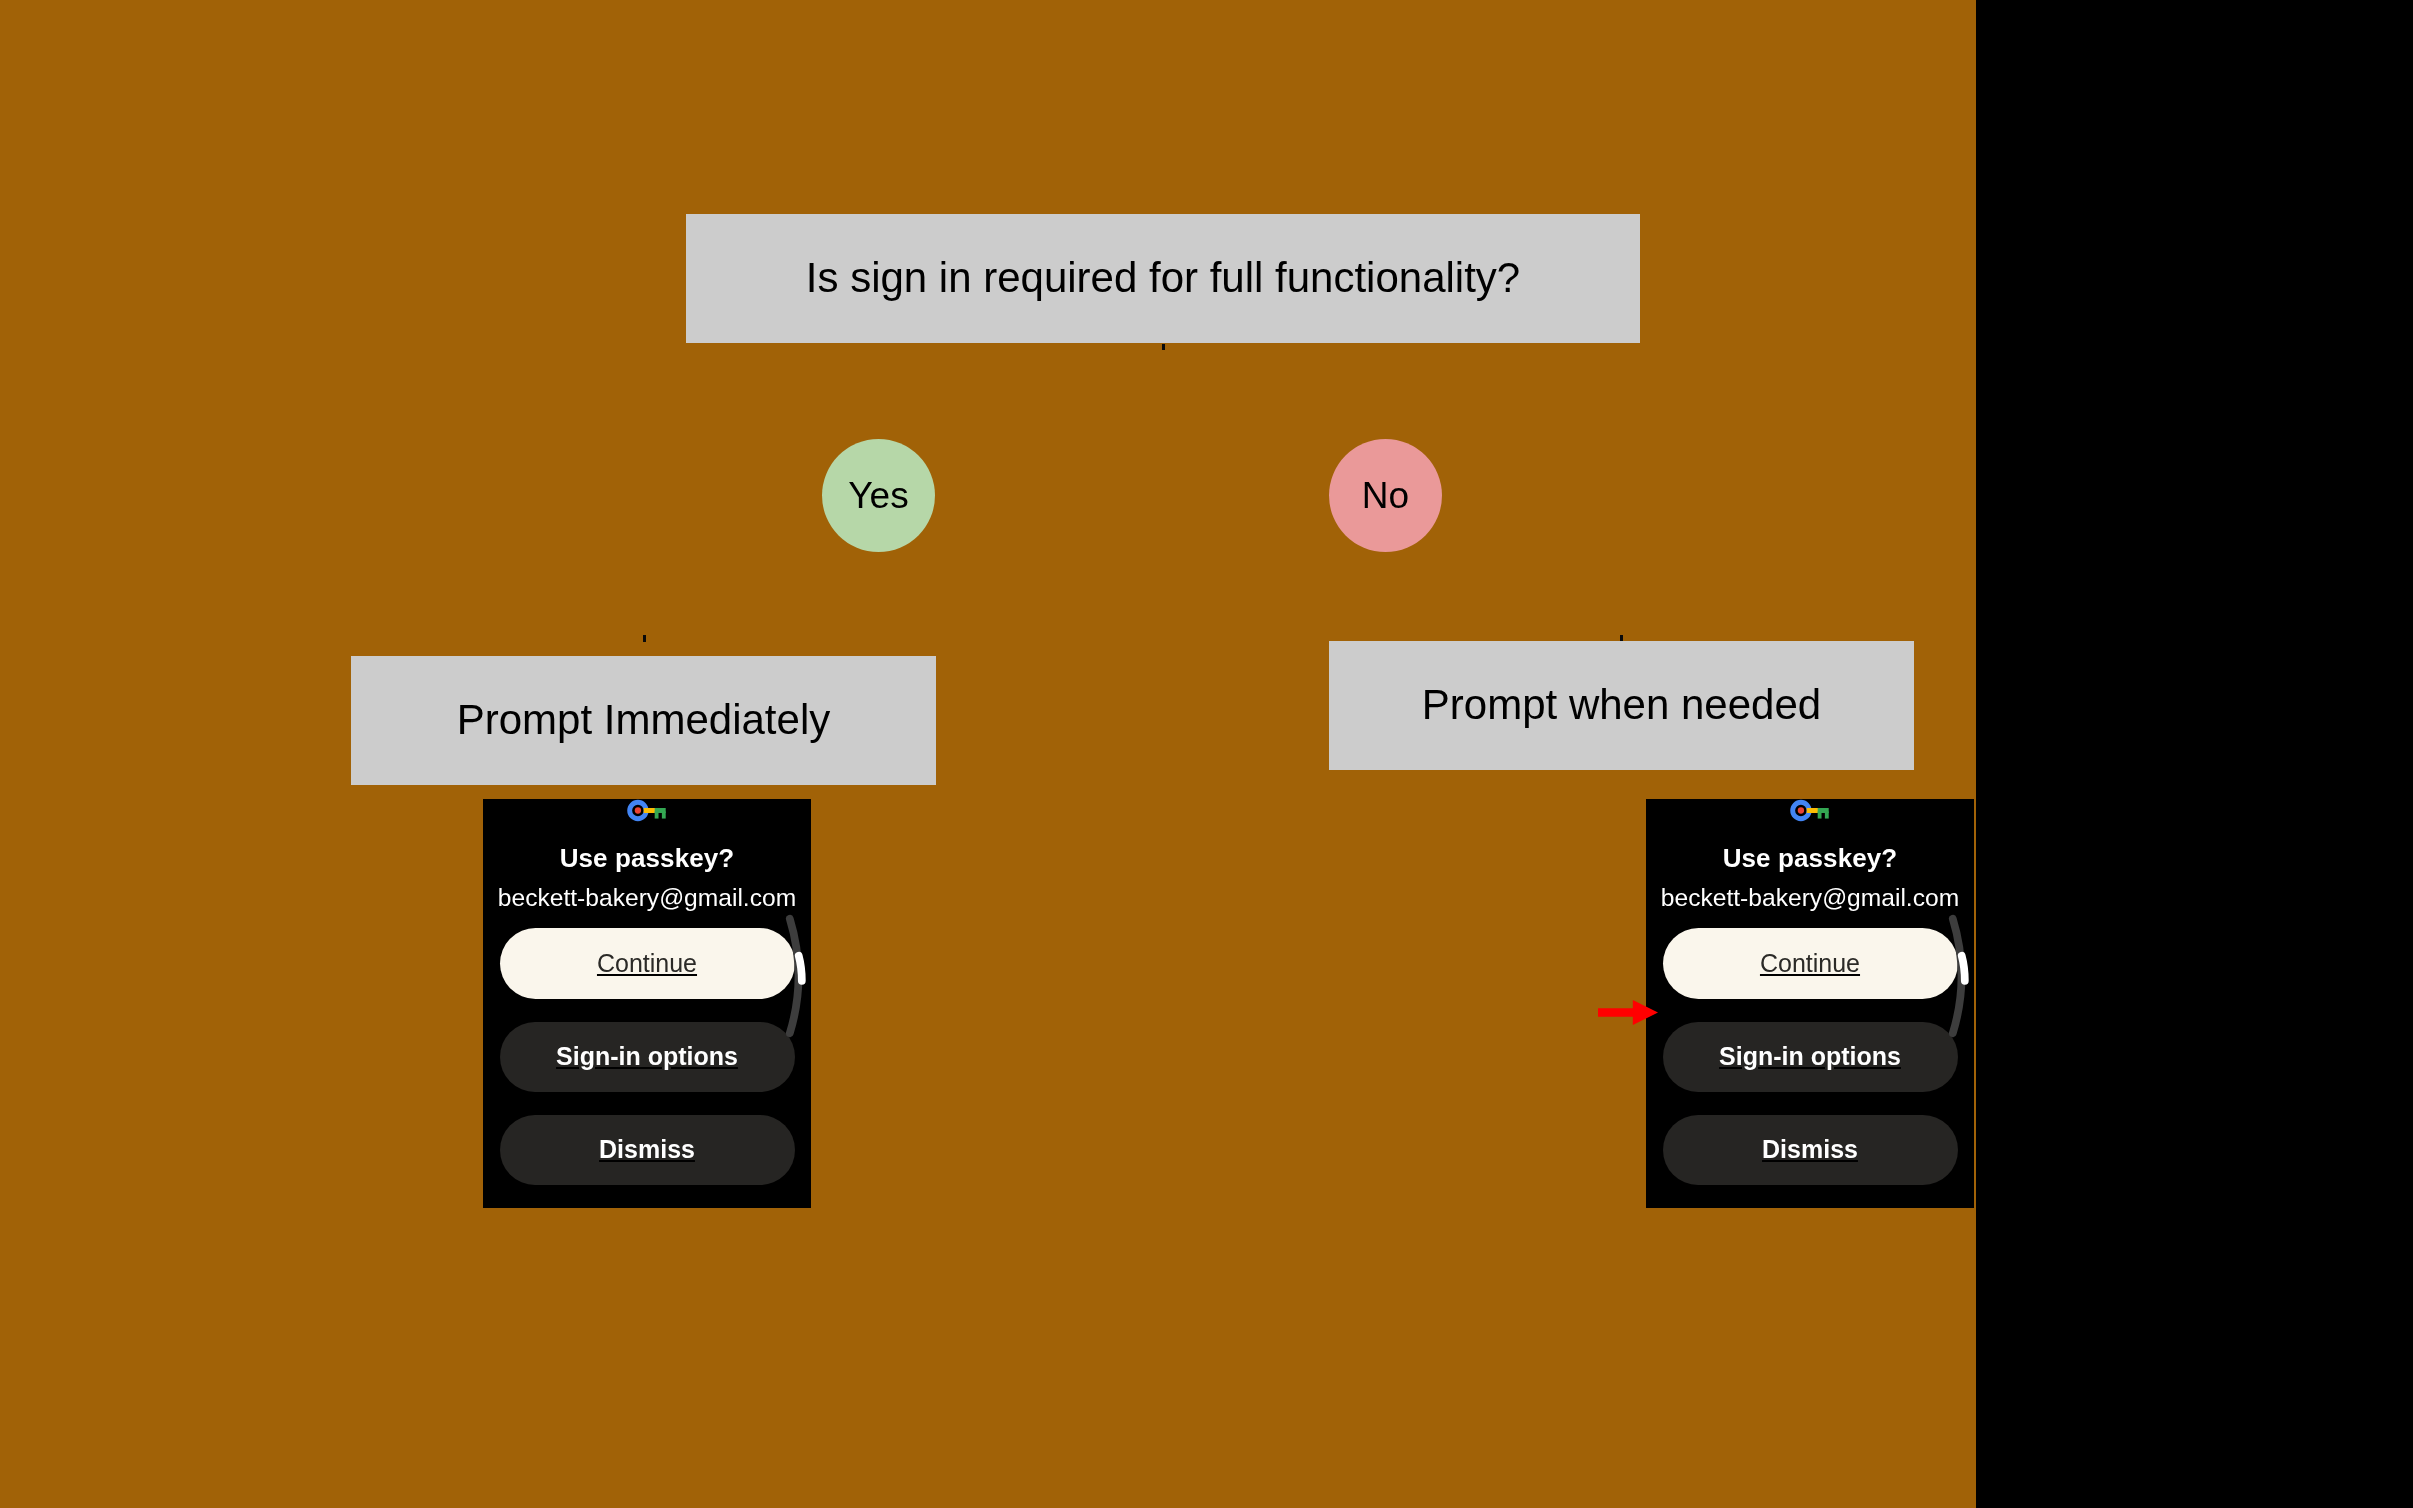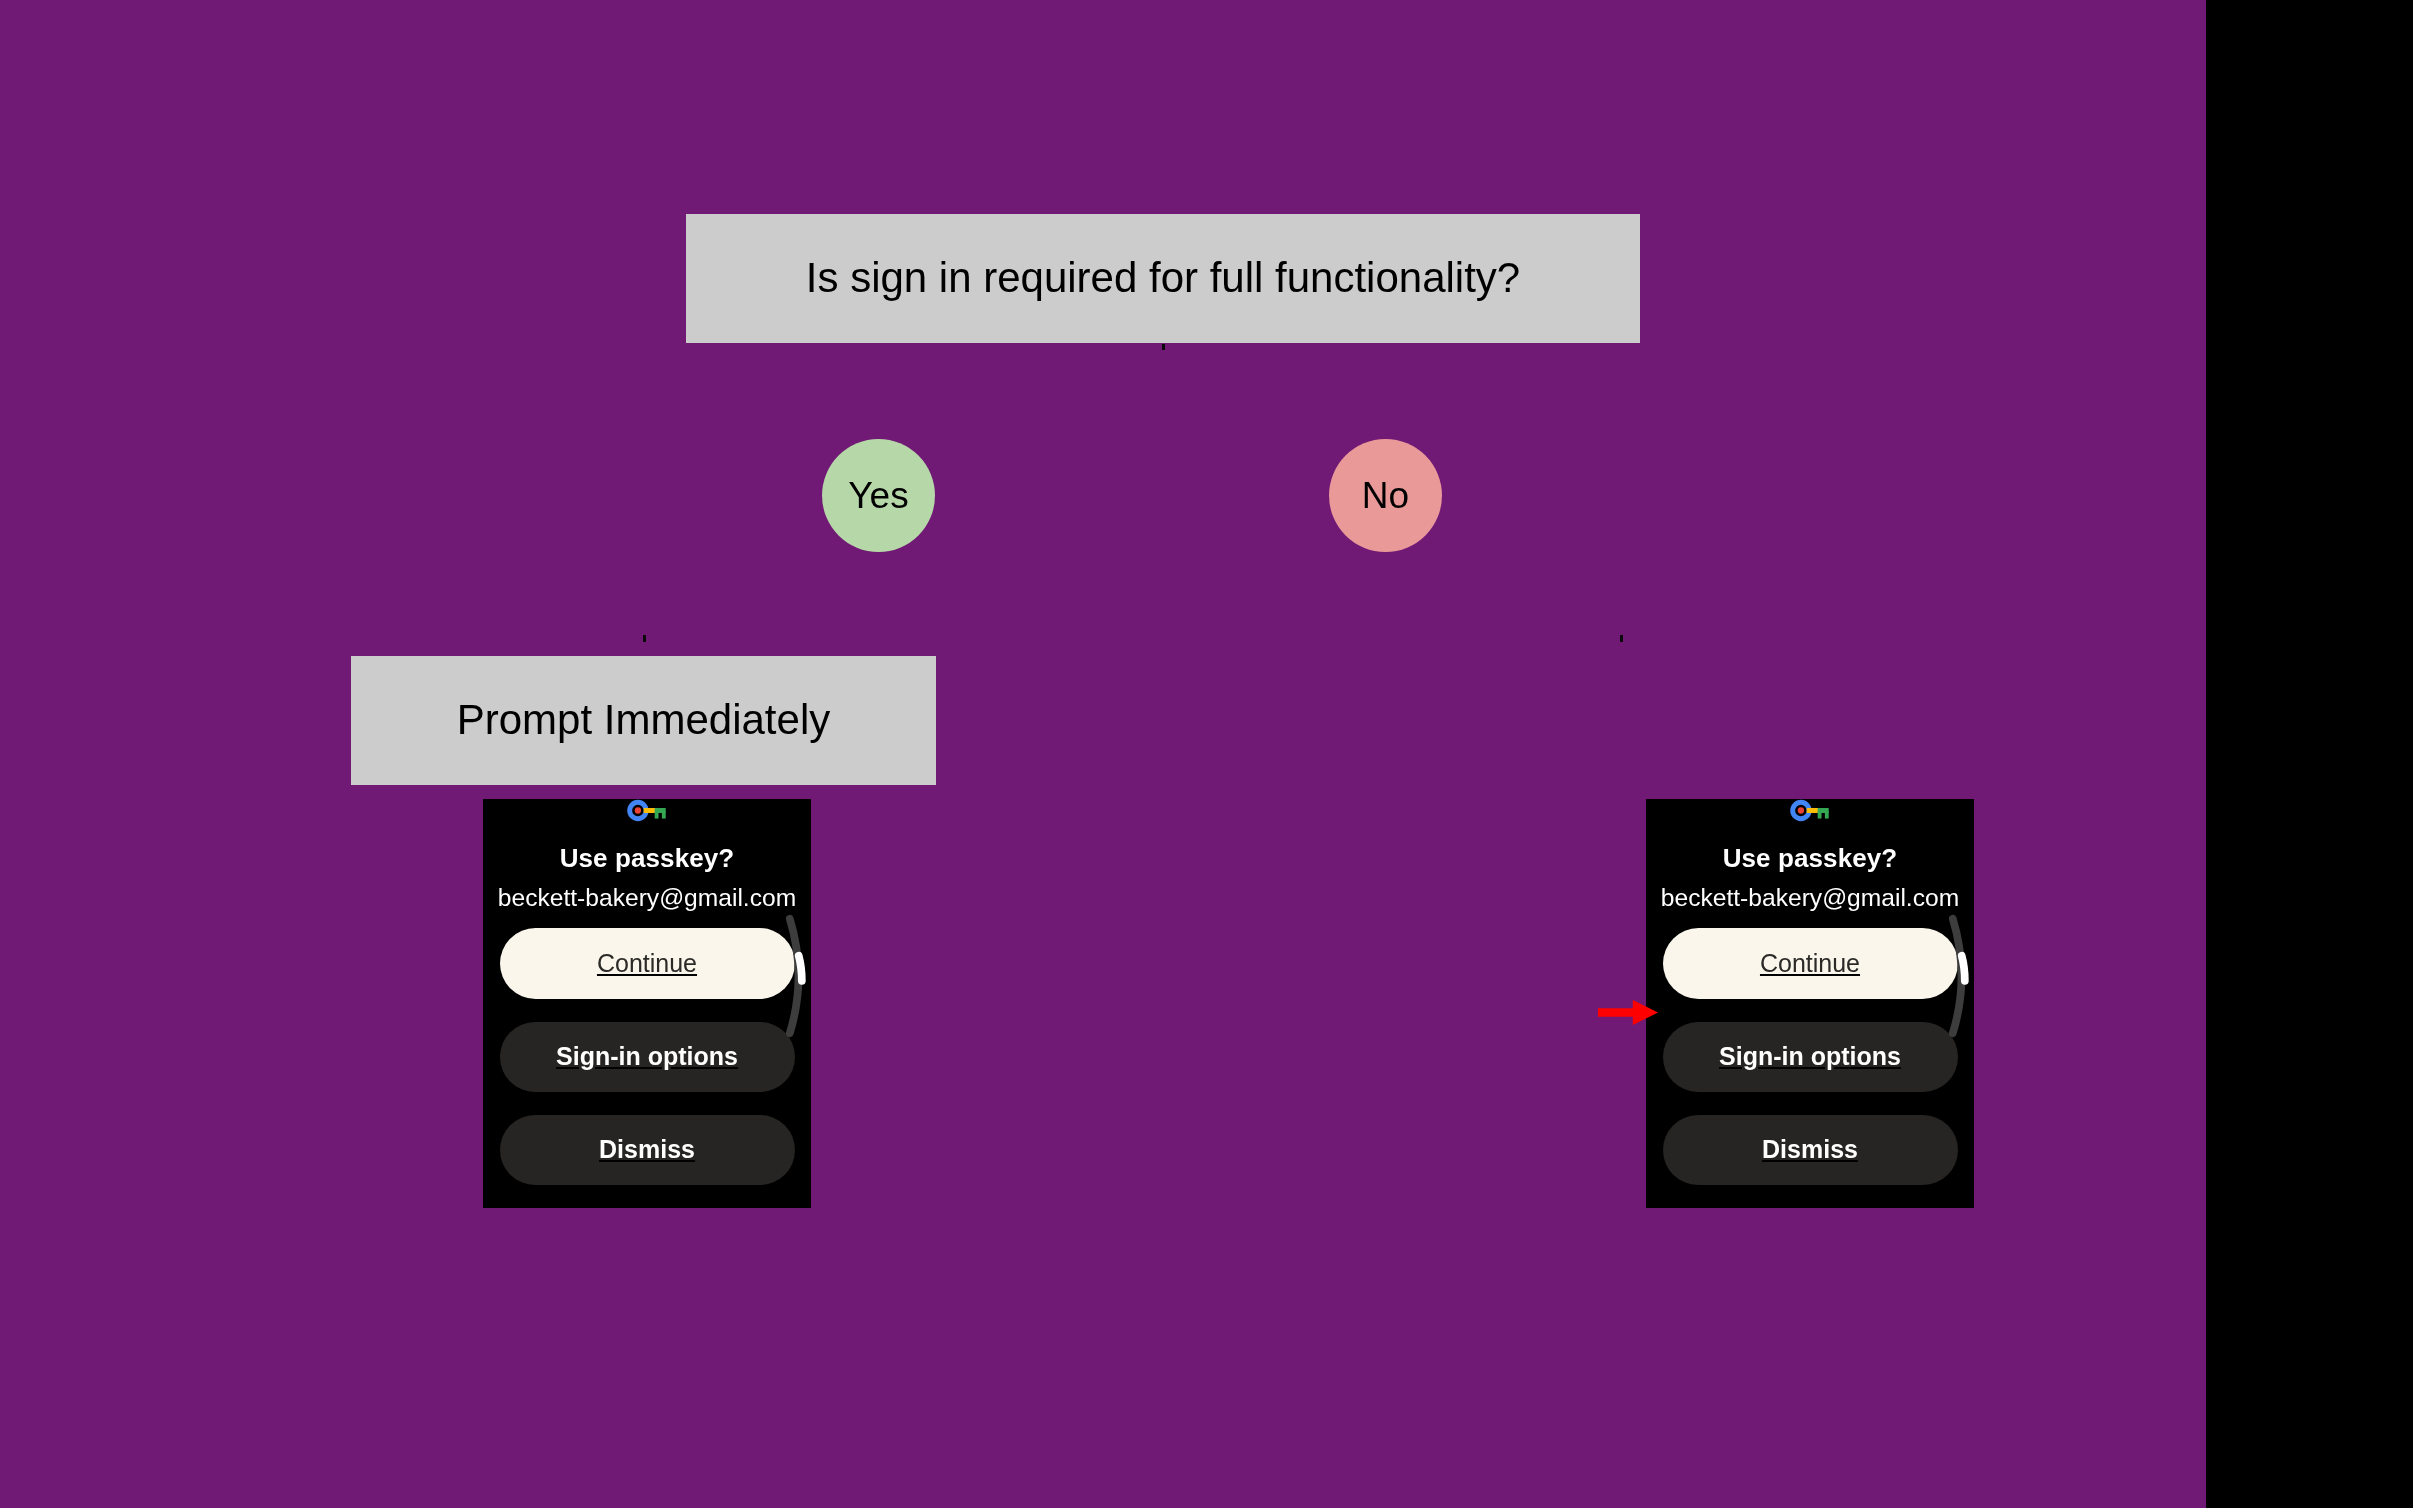--- a/index.html
+++ b/index.html
@@ -13,23 +13,23 @@
     height: 1508px;
     position: relative;
     overflow: hidden;
     font-family: "Liberation Sans", sans-serif;
     -webkit-font-smoothing: antialiased;
   }
 
   #canvas {
     position: absolute;
     left: 0; top: 0;
-    width: 2206px;
+    width: 1976px;
     height: 1508px;
-    background: #701a75;
+    background: #a16207;
   }
 
   
   .flow-box {
     position: absolute;
     background: #cccccc;
     color: #000000;
     display: flex;
     align-items: center;
     justify-content: center;
@@ -215,20 +215,23 @@
   </div>
 
   <div id="branch-no" class="branch-circle">
     <span>No</span>
   </div>
 
   <div id="box-prompt-immediately" class="flow-box">
     <span>Prompt Immediately</span>
   </div>
 
+  <div id="box-prompt-when-needed" class="flow-box">
+    <span>Prompt when needed</span>
+  </div>
 
   <div id="watch-left" class="watch">
     <div class="watch-inner">
 
       <svg class="passkey-icon" viewBox="0 0 42 24">
         <circle cx="11" cy="12" r="8.6" fill="none" stroke="#4285f4" stroke-width="5.1"></circle>
         <rect x="17" y="9.4" width="13" height="5.2" fill="#fbbc05"></rect>
         <rect x="28.5" y="9.4" width="11.5" height="5.2" fill="#34a853"></rect>
         <rect x="28.5" y="13" width="4" height="7.4" fill="#34a853"></rect>
         <rect x="36" y="13" width="4" height="7.4" fill="#34a853"></rect>

